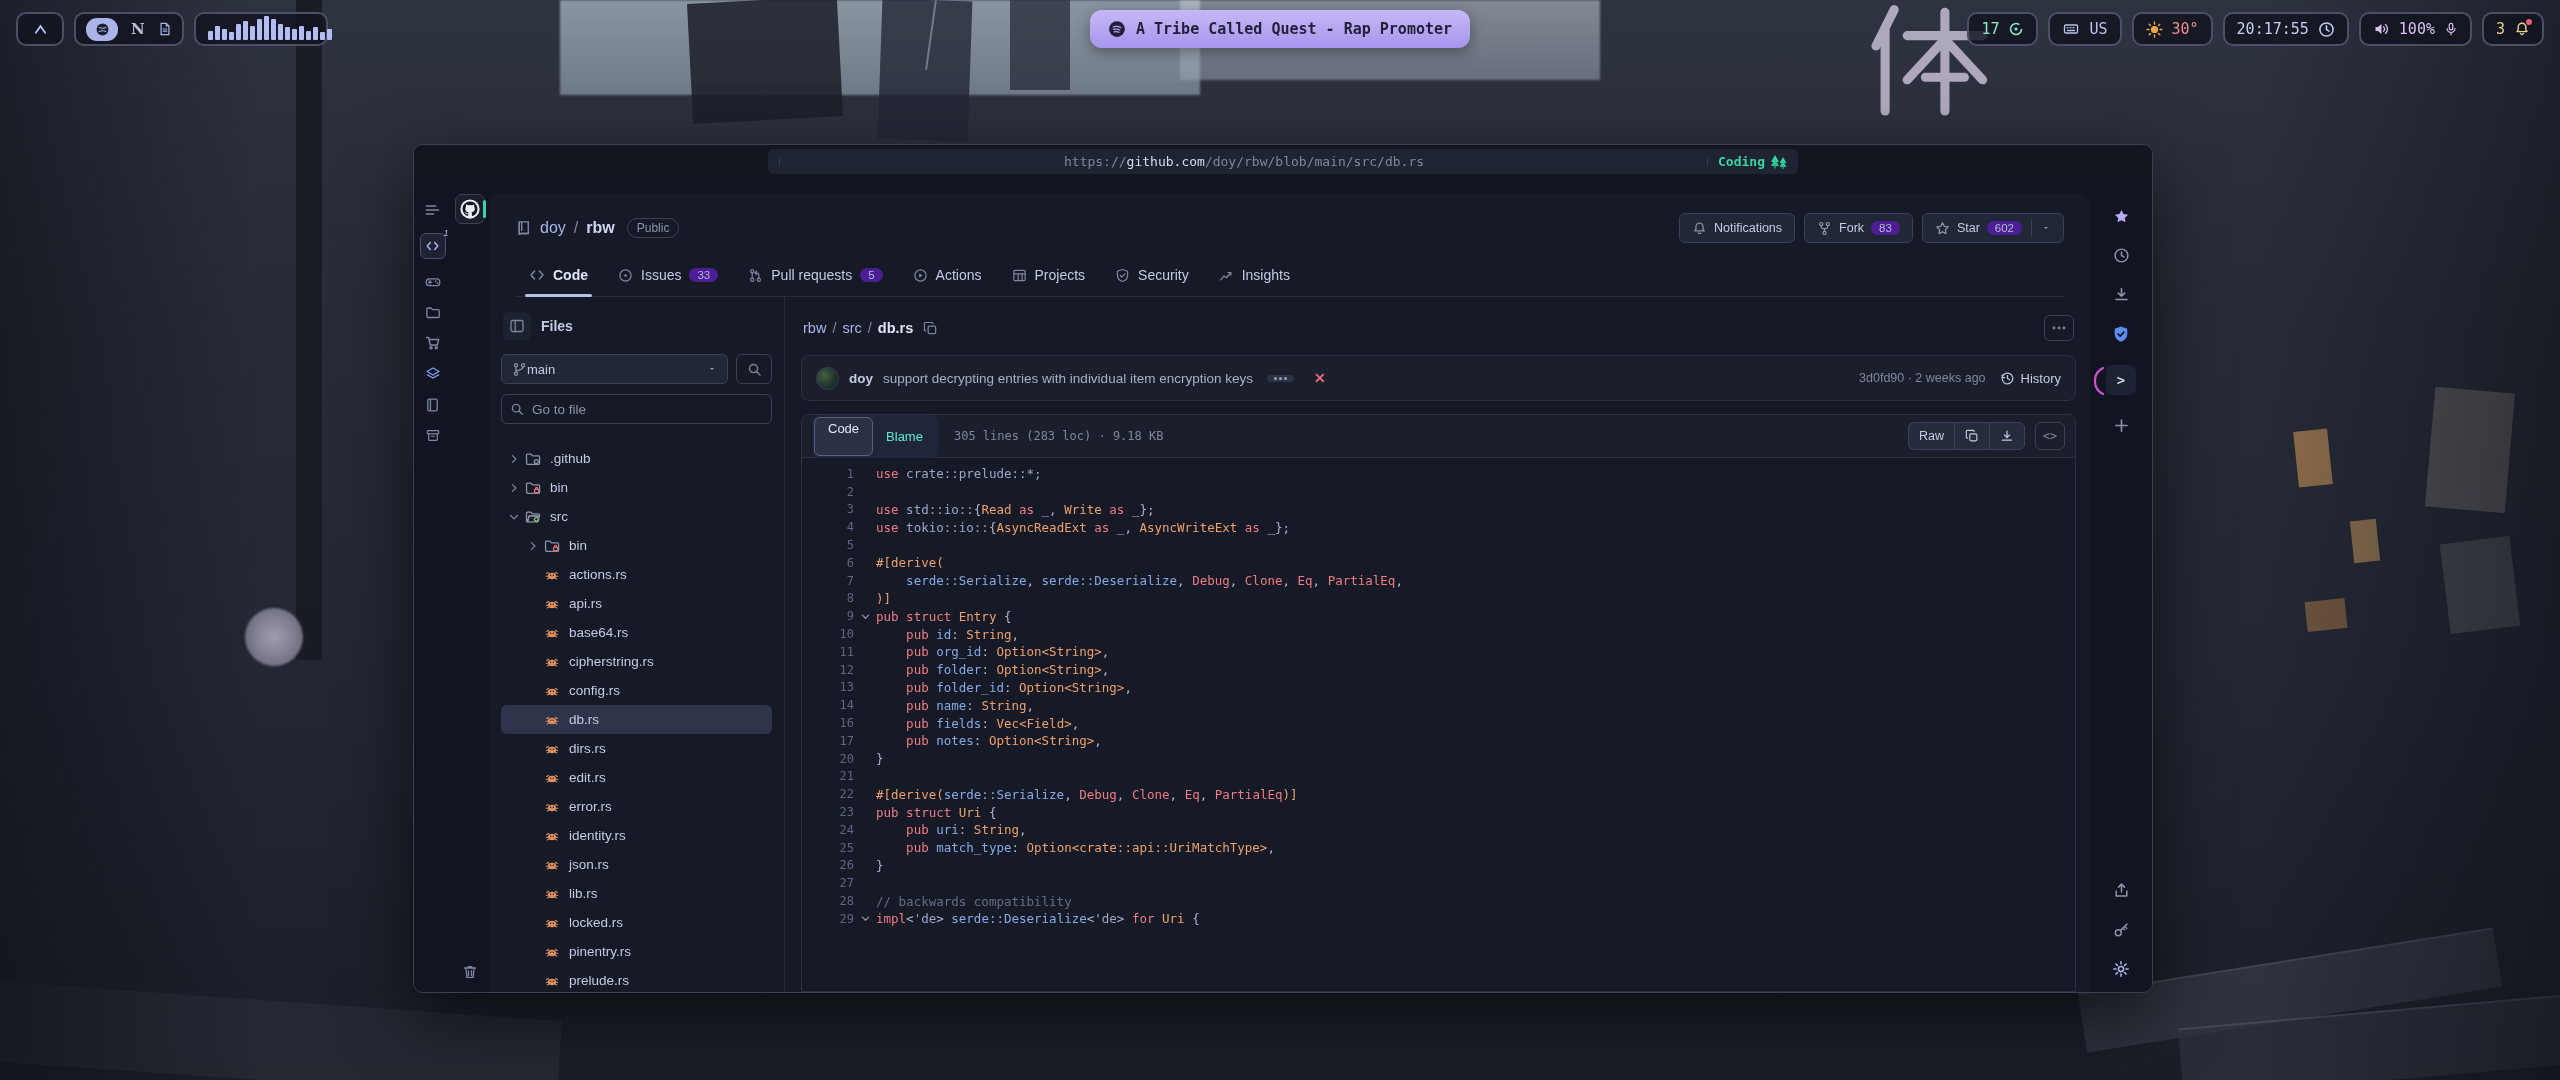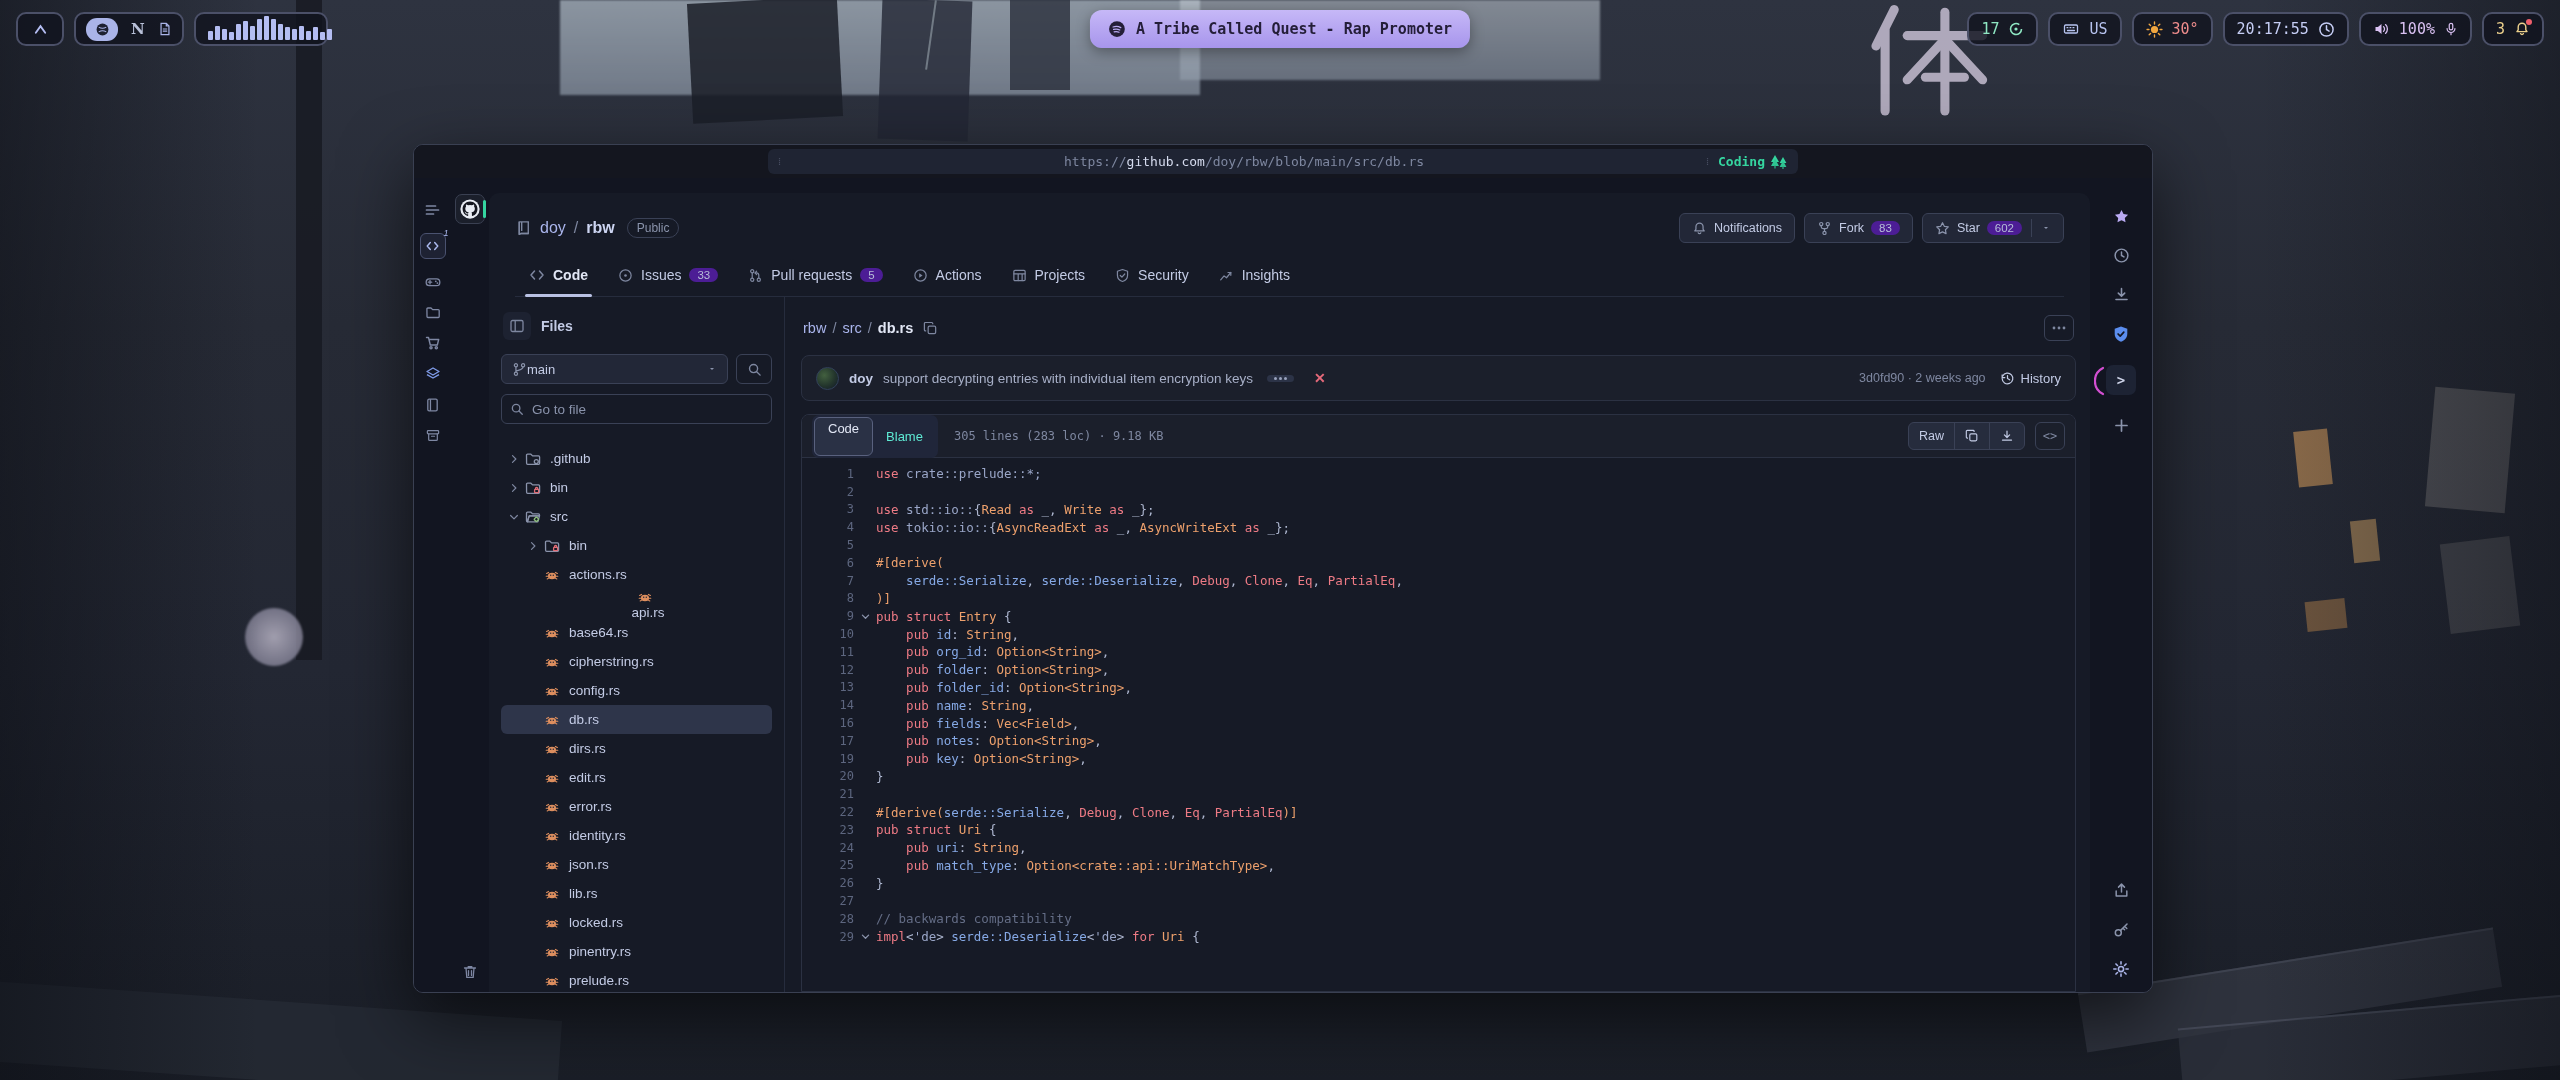--- a/index.html
+++ b/index.html
@@ -549,21 +549,21 @@
                     <ellipse cx="8" cy="9" rx="4.1" ry="3.3" fill="#dd8e5e" stroke="none"></ellipse>
                     <g stroke="#dd8e5e" stroke-width="1.1">
                       <path d="M2.6 6.4l2-1M13.4 6.4l-2-1M2.2 9.2h1.6M13.8 9.2h-1.6M3.2 12l1.5-.9M12.8 12l-1.5-.9"></path>
                     </g>
                     <circle cx="6.7" cy="8.2" r=".7" fill="#20263a" stroke="none"></circle>
                     <circle cx="9.3" cy="8.2" r=".7" fill="#20263a" stroke="none"></circle>
                   </svg>
                 </span>
                 <span>actions.rs</span>
               </div>
-              <div class="trow" style="padding-left: 23px; flex-direction: column;">
+              <div class="trow" style="padding-left: 23px;">
                 <span class="slot"></span>
                 <span class="ficon">
                   <svg width="16" height="16" viewBox="0 0 16 16" stroke-linecap="round" stroke-linejoin="round">
                     <ellipse cx="8" cy="9" rx="4.1" ry="3.3" fill="#dd8e5e" stroke="none"></ellipse>
                     <g stroke="#dd8e5e" stroke-width="1.1">
                       <path d="M2.6 6.4l2-1M13.4 6.4l-2-1M2.2 9.2h1.6M13.8 9.2h-1.6M3.2 12l1.5-.9M12.8 12l-1.5-.9"></path>
                     </g>
                     <circle cx="6.7" cy="8.2" r=".7" fill="#20263a" stroke="none"></circle>
                     <circle cx="9.3" cy="8.2" r=".7" fill="#20263a" stroke="none"></circle>
                   </svg>
@@ -837,21 +837,20 @@
                 <div class="code-line"><span class="ln">9</span><span class="fold"><svg width="11" height="11" viewBox="0 0 16 16" fill="none" stroke="currentColor" stroke-width="1.8" stroke-linecap="round" stroke-linejoin="round">
                       <path d="M3.5 6 8 10.5 12.5 6"></path>
                     </svg></span><span><span class="c-k">pub struct </span><span class="c-t">Entry</span><span class="c-p"> {</span></span></div>
                 <div class="code-line"><span class="ln">10</span><span class="fold"></span><span><span class="c-p">    </span><span class="c-k">pub </span><span class="c-b">id</span><span class="c-p">: </span><span class="c-t">String</span><span class="c-p">,</span></span></div>
                 <div class="code-line"><span class="ln">11</span><span class="fold"></span><span><span class="c-p">    </span><span class="c-k">pub </span><span class="c-b">org_id</span><span class="c-p">: </span><span class="c-t">Option&lt;String&gt;</span><span class="c-p">,</span></span></div>
                 <div class="code-line"><span class="ln">12</span><span class="fold"></span><span><span class="c-p">    </span><span class="c-k">pub </span><span class="c-b">folder</span><span class="c-p">: </span><span class="c-t">Option&lt;String&gt;</span><span class="c-p">,</span></span></div>
                 <div class="code-line"><span class="ln">13</span><span class="fold"></span><span><span class="c-p">    </span><span class="c-k">pub </span><span class="c-b">folder_id</span><span class="c-p">: </span><span class="c-t">Option&lt;String&gt;</span><span class="c-p">,</span></span></div>
                 <div class="code-line"><span class="ln">14</span><span class="fold"></span><span><span class="c-p">    </span><span class="c-k">pub </span><span class="c-b">name</span><span class="c-p">: </span><span class="c-t">String</span><span class="c-p">,</span></span></div>
                 <div class="code-line"><span class="ln">16</span><span class="fold"></span><span><span class="c-p">    </span><span class="c-k">pub </span><span class="c-b">fields</span><span class="c-p">: </span><span class="c-t">Vec&lt;Field&gt;</span><span class="c-p">,</span></span></div>
                 <div class="code-line"><span class="ln">17</span><span class="fold"></span><span><span class="c-p">    </span><span class="c-k">pub </span><span class="c-b">notes</span><span class="c-p">: </span><span class="c-t">Option&lt;String&gt;</span><span class="c-p">,</span></span></div>
-                <div class="code-line"><span class="ln">19</span><span class="fold"></span><span><span class="c-p">    </span><span class="c-k">pub </span><span class="c-b">key</span><span class="c-p">: </span><span class="c-t">Option&lt;String&gt;</span><span class="c-p">,</span></span></div>
                 <div class="code-line"><span class="ln">20</span><span class="fold"></span><span><span class="c-p">}</span></span></div>
                 <div class="code-line"><span class="ln">21</span><span class="fold"></span><span></span></div>
                 <div class="code-line"><span class="ln">22</span><span class="fold"></span><span><span class="c-t">#[derive(</span><span class="c-b">serde::Serialize</span><span class="c-p">, </span><span class="c-k">Debug</span><span class="c-p">, </span><span class="c-k">Clone</span><span class="c-p">, </span><span class="c-k">Eq</span><span class="c-p">, </span><span class="c-k">PartialEq</span><span class="c-t">)]</span></span></div>
                 <div class="code-line"><span class="ln">23</span><span class="fold"></span><span><span class="c-k">pub struct </span><span class="c-t">Uri</span><span class="c-p"> {</span></span></div>
                 <div class="code-line"><span class="ln">24</span><span class="fold"></span><span><span class="c-p">    </span><span class="c-k">pub </span><span class="c-b">uri</span><span class="c-p">: </span><span class="c-t">String</span><span class="c-p">,</span></span></div>
                 <div class="code-line"><span class="ln">25</span><span class="fold"></span><span><span class="c-p">    </span><span class="c-k">pub </span><span class="c-b">match_type</span><span class="c-p">: </span><span class="c-t">Option&lt;crate::api::UriMatchType&gt;</span><span class="c-p">,</span></span></div>
                 <div class="code-line"><span class="ln">26</span><span class="fold"></span><span><span class="c-p">}</span></span></div>
                 <div class="code-line"><span class="ln">27</span><span class="fold"></span><span></span></div>
                 <div class="code-line"><span class="ln">28</span><span class="fold"></span><span><span class="c-c">// backwards compatibility</span></span></div>
                 <div class="code-line"><span class="ln">29</span><span class="fold"><svg width="11" height="11" viewBox="0 0 16 16" fill="none" stroke="currentColor" stroke-width="1.8" stroke-linecap="round" stroke-linejoin="round">

